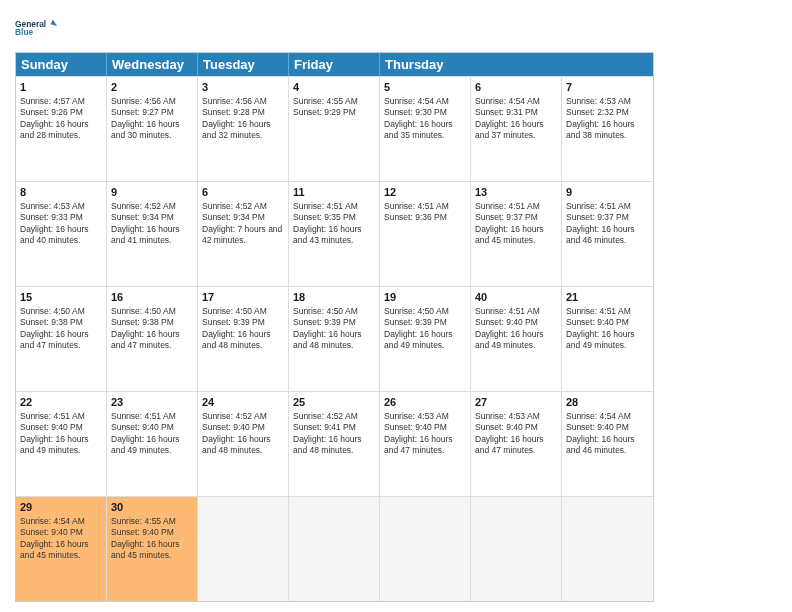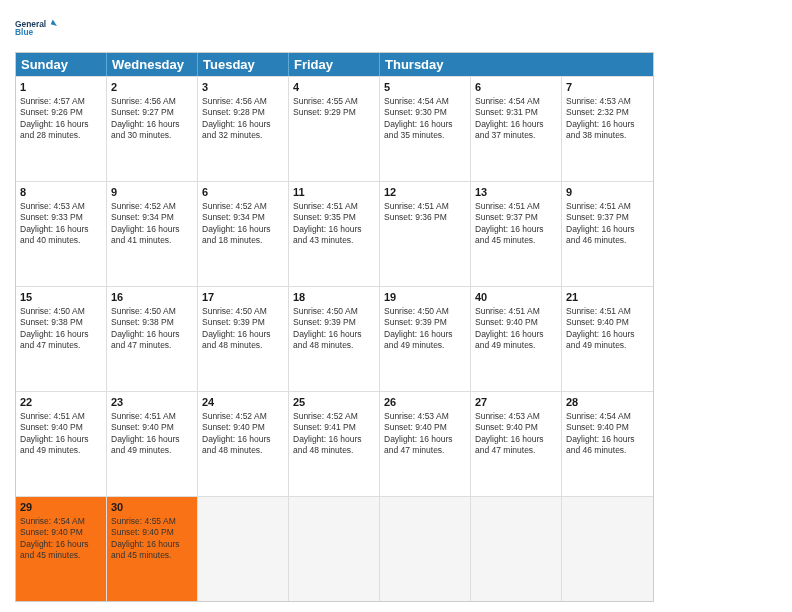--- a/index.html
+++ b/index.html
@@ -75,21 +75,21 @@
       border-right: 1px solid #ddd;
       padding: 3px 4px;
       font-size: 8.5px;
       color: #333;
       line-height: 1.35;
       vertical-align: top;
       background: #fff;
     }
     .cal-cell:last-child { border-right: none; }
     .cal-cell.empty { background: #f5f5f5; }
-    .cal-cell.shaded { background: #f97316; }
+    .cal-cell.shaded { background: #fdba74; }
     .day-num {
       font-size: 11px;
       font-weight: bold;
       color: #1a1a1a;
       display: block;
       margin-bottom: 1px;
     }
   </style>
 </head>
 <body>
@@ -171,21 +171,21 @@
           <div class="cal-cell">
         <span class="day-num">9</span>
         <span>Sunrise: 4:52 AM</span><br>
         <span>Sunset: 9:34 PM</span><br>
         <span>Daylight: 16 hours and 41 minutes.</span>
       </div>
           <div class="cal-cell">
         <span class="day-num">6</span>
         <span>Sunrise: 4:52 AM</span><br>
         <span>Sunset: 9:34 PM</span><br>
-        <span>Daylight: 16 hours and 18 minutes.</span>
+        <span>Daylight: 7 hours and 42 minutes.</span>
       </div>
           <div class="cal-cell">
         <span class="day-num">11</span>
         <span>Sunrise: 4:51 AM</span><br>
         <span>Sunset: 9:35 PM</span><br>
         <span>Daylight: 16 hours and 43 minutes.</span>
       </div>
           <div class="cal-cell">
         <span class="day-num">12</span>
         <span>Sunrise: 4:51 AM</span><br>

